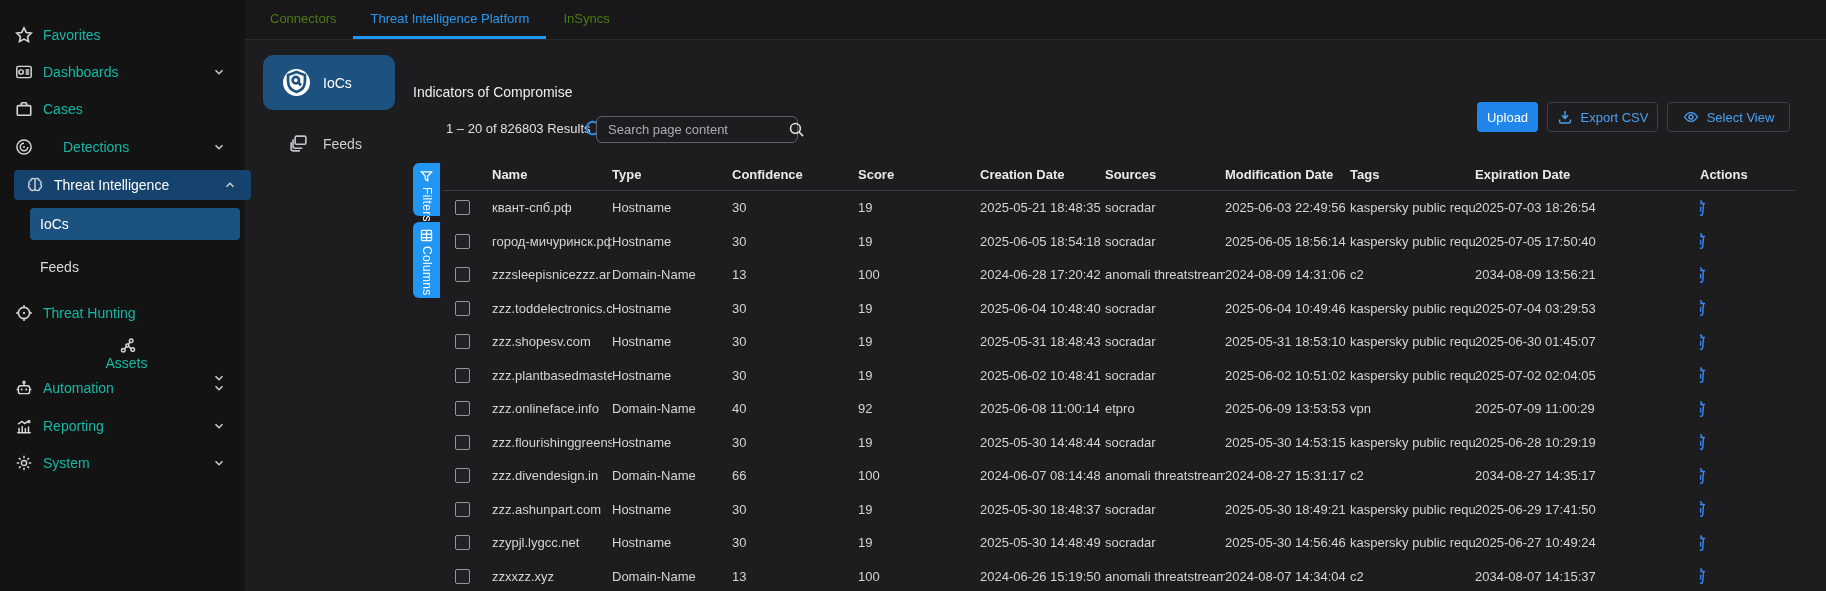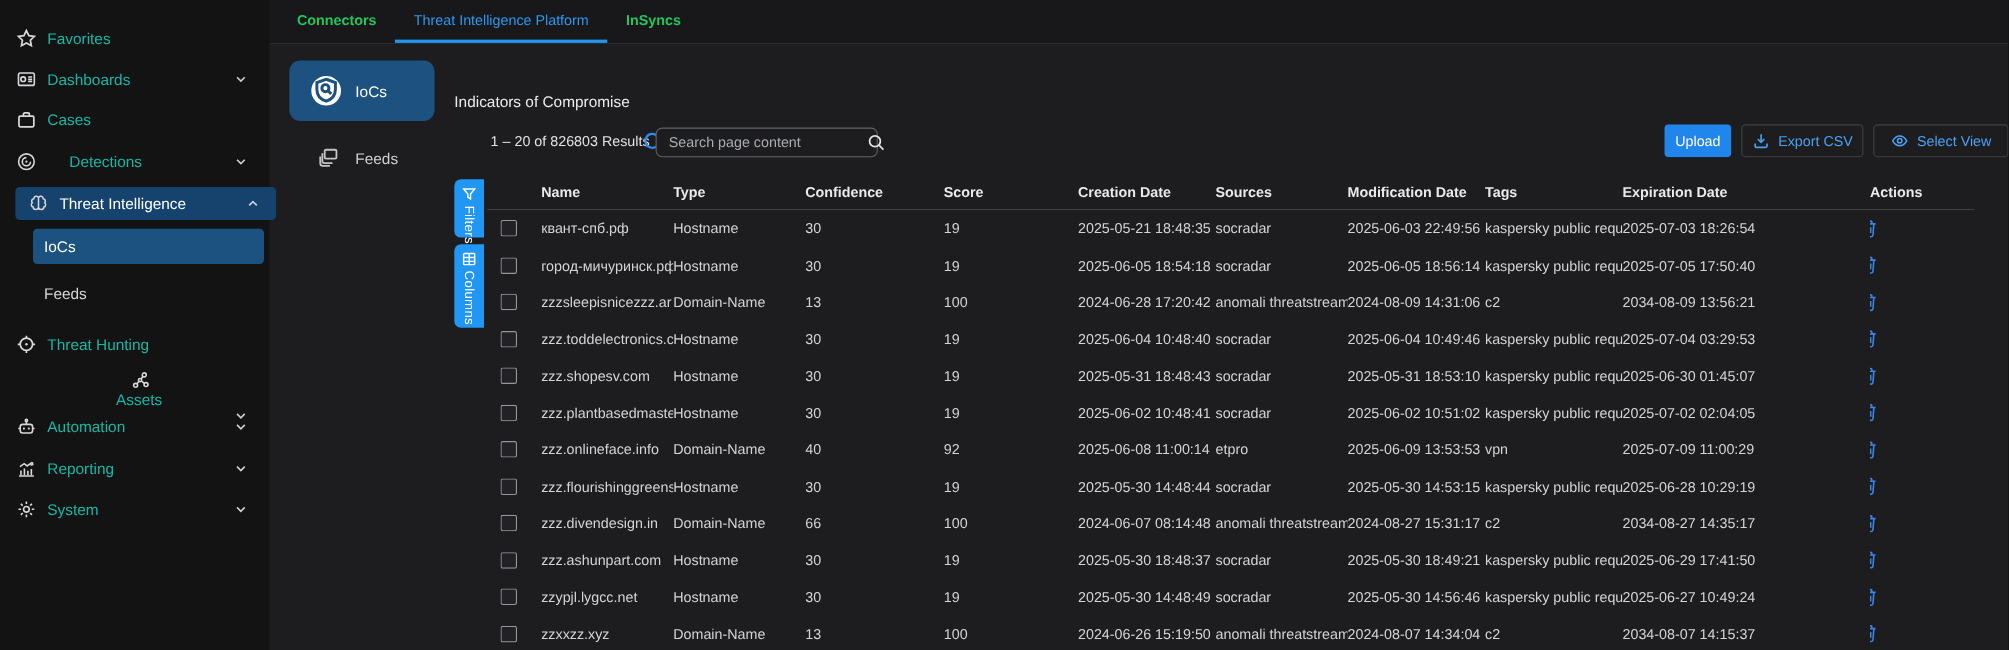--- a/index.html
+++ b/index.html
@@ -14,41 +14,41 @@
   .nav-item .lbl { margin-left:10px; white-space:nowrap; }
   .nav-item .chev { margin-left:auto; margin-right:14px; color:#cfcfd2; display:flex; }
   .nav-item.active { background:#15436e; color:#ffffff;margin-left:11px; }
   .nav-sub { position:absolute; left:30px; width:210px; height:32px; display:flex; align-items:center; border-radius:4px; color:#d8d8da; font-size:14px; cursor:pointer; }
   .nav-sub .lbl { margin-left:10px; }
   .nav-sub.active { background:#1c527f; color:#ffffff; }
 
   
   .main { position:absolute; left:245px; top:0; right:0; height:591px; background:#1d1d1f; }
   .topbar { position:absolute; left:0; top:0; right:0; height:40px; background:#18181a; border-bottom:1px solid #2b2b2e; display:flex; align-items:stretch; padding-left:8px; }
-  .tab { display:flex; align-items:center; padding:0 17px; font-size:13px; color:#22c55e; border-bottom:3px solid transparent; cursor:pointer;font-weight:bold; }
+  .tab { display:flex; align-items:center; padding:0 17px; font-size:13px; color:#4d7c0f; border-bottom:3px solid transparent; cursor:pointer; }
   .tab.active { color:#2b98f0; border-bottom-color:#2196f3; font-weight:400; }
 
   
   .ioc-pill { position:absolute; left:18px; top:55px; width:132px; height:55px; border-radius:10px; background:#1d5180; display:flex; align-items:center; cursor:pointer; }
   .ioc-pill .badge { width:27px; height:27px; border-radius:50%; background:#ffffff; margin-left:20px; display:flex; align-items:center; justify-content:center; color:#1d5180; }
   .ioc-pill .lbl { color:#ffffff; font-size:14px; margin-left:13px; }
   .feeds-item { position:absolute; left:44px; top:134px; display:flex; align-items:center; color:#cfcfd2; font-size:14px; cursor:pointer; }
   .feeds-item .ic { width:19px; height:19px; color:#c4c4c8; display:flex; }
   .feeds-item .lbl { margin-left:15px; }
 
   
   .page-title { position:absolute; left:168px; top:84px; font-size:14px; color:#ececee; }
   .results { position:absolute; left:201px; top:121px; font-size:13px; color:#e2e2e4; }
   .refresh-btn { position:absolute; left:339px; top:119px; width:18px; height:18px; color:#2f8bf0; background:none; border:none; cursor:pointer; padding:0; display:flex; }
   .search-box { position:absolute; left:351px; top:116px; width:202px; height:27px; border:1px solid #5f6368; border-radius:6px; background:#1d1d1f; display:flex; align-items:center; }
   .search-box input { flex:1; background:transparent; border:none; outline:none; color:#d6d6d8; font-size:13px; padding:0 4px 0 11px; font-family:"Liberation Sans", sans-serif; }
   .search-box input::placeholder { color:#a9adb3; }
   .search-box .mag { width:17px; height:17px; color:#e4e4e6; margin-right:9px; display:flex; flex:none; cursor:pointer; }
 
-  .btn { position:absolute; top:113px; height:30px; border-radius:4px; font-size:13px; display:flex; align-items:center; justify-content:center; cursor:pointer; border:1px solid transparent; background:none; font-family:"Liberation Sans", sans-serif;margin-left:36px; }
+  .btn { position:absolute; top:102px; height:30px; border-radius:4px; font-size:13px; display:flex; align-items:center; justify-content:center; cursor:pointer; border:1px solid transparent; background:none; font-family:"Liberation Sans", sans-serif; }
   .btn.primary { left:1232px; width:61px; background:#2186eb; color:#ffffff; }
   .btn.outline { border-color:#3e4045; color:#4aa0f2; gap:8px; }
   .btn.export { left:1302px; width:111px; }
   .btn.select-view { left:1422px; width:123px; }
   .btn .bic { width:16px; height:16px; display:flex; }
 
   
   .vtab { position:absolute; left:168px; width:27px; background:#2196f3; color:#ffffff; border-radius:6px 0 0 6px; display:flex; flex-direction:column; align-items:center; cursor:pointer; }
   .vtab.filters { top:163px; height:53px; }
   .vtab.columns { top:222px; height:76px; }

